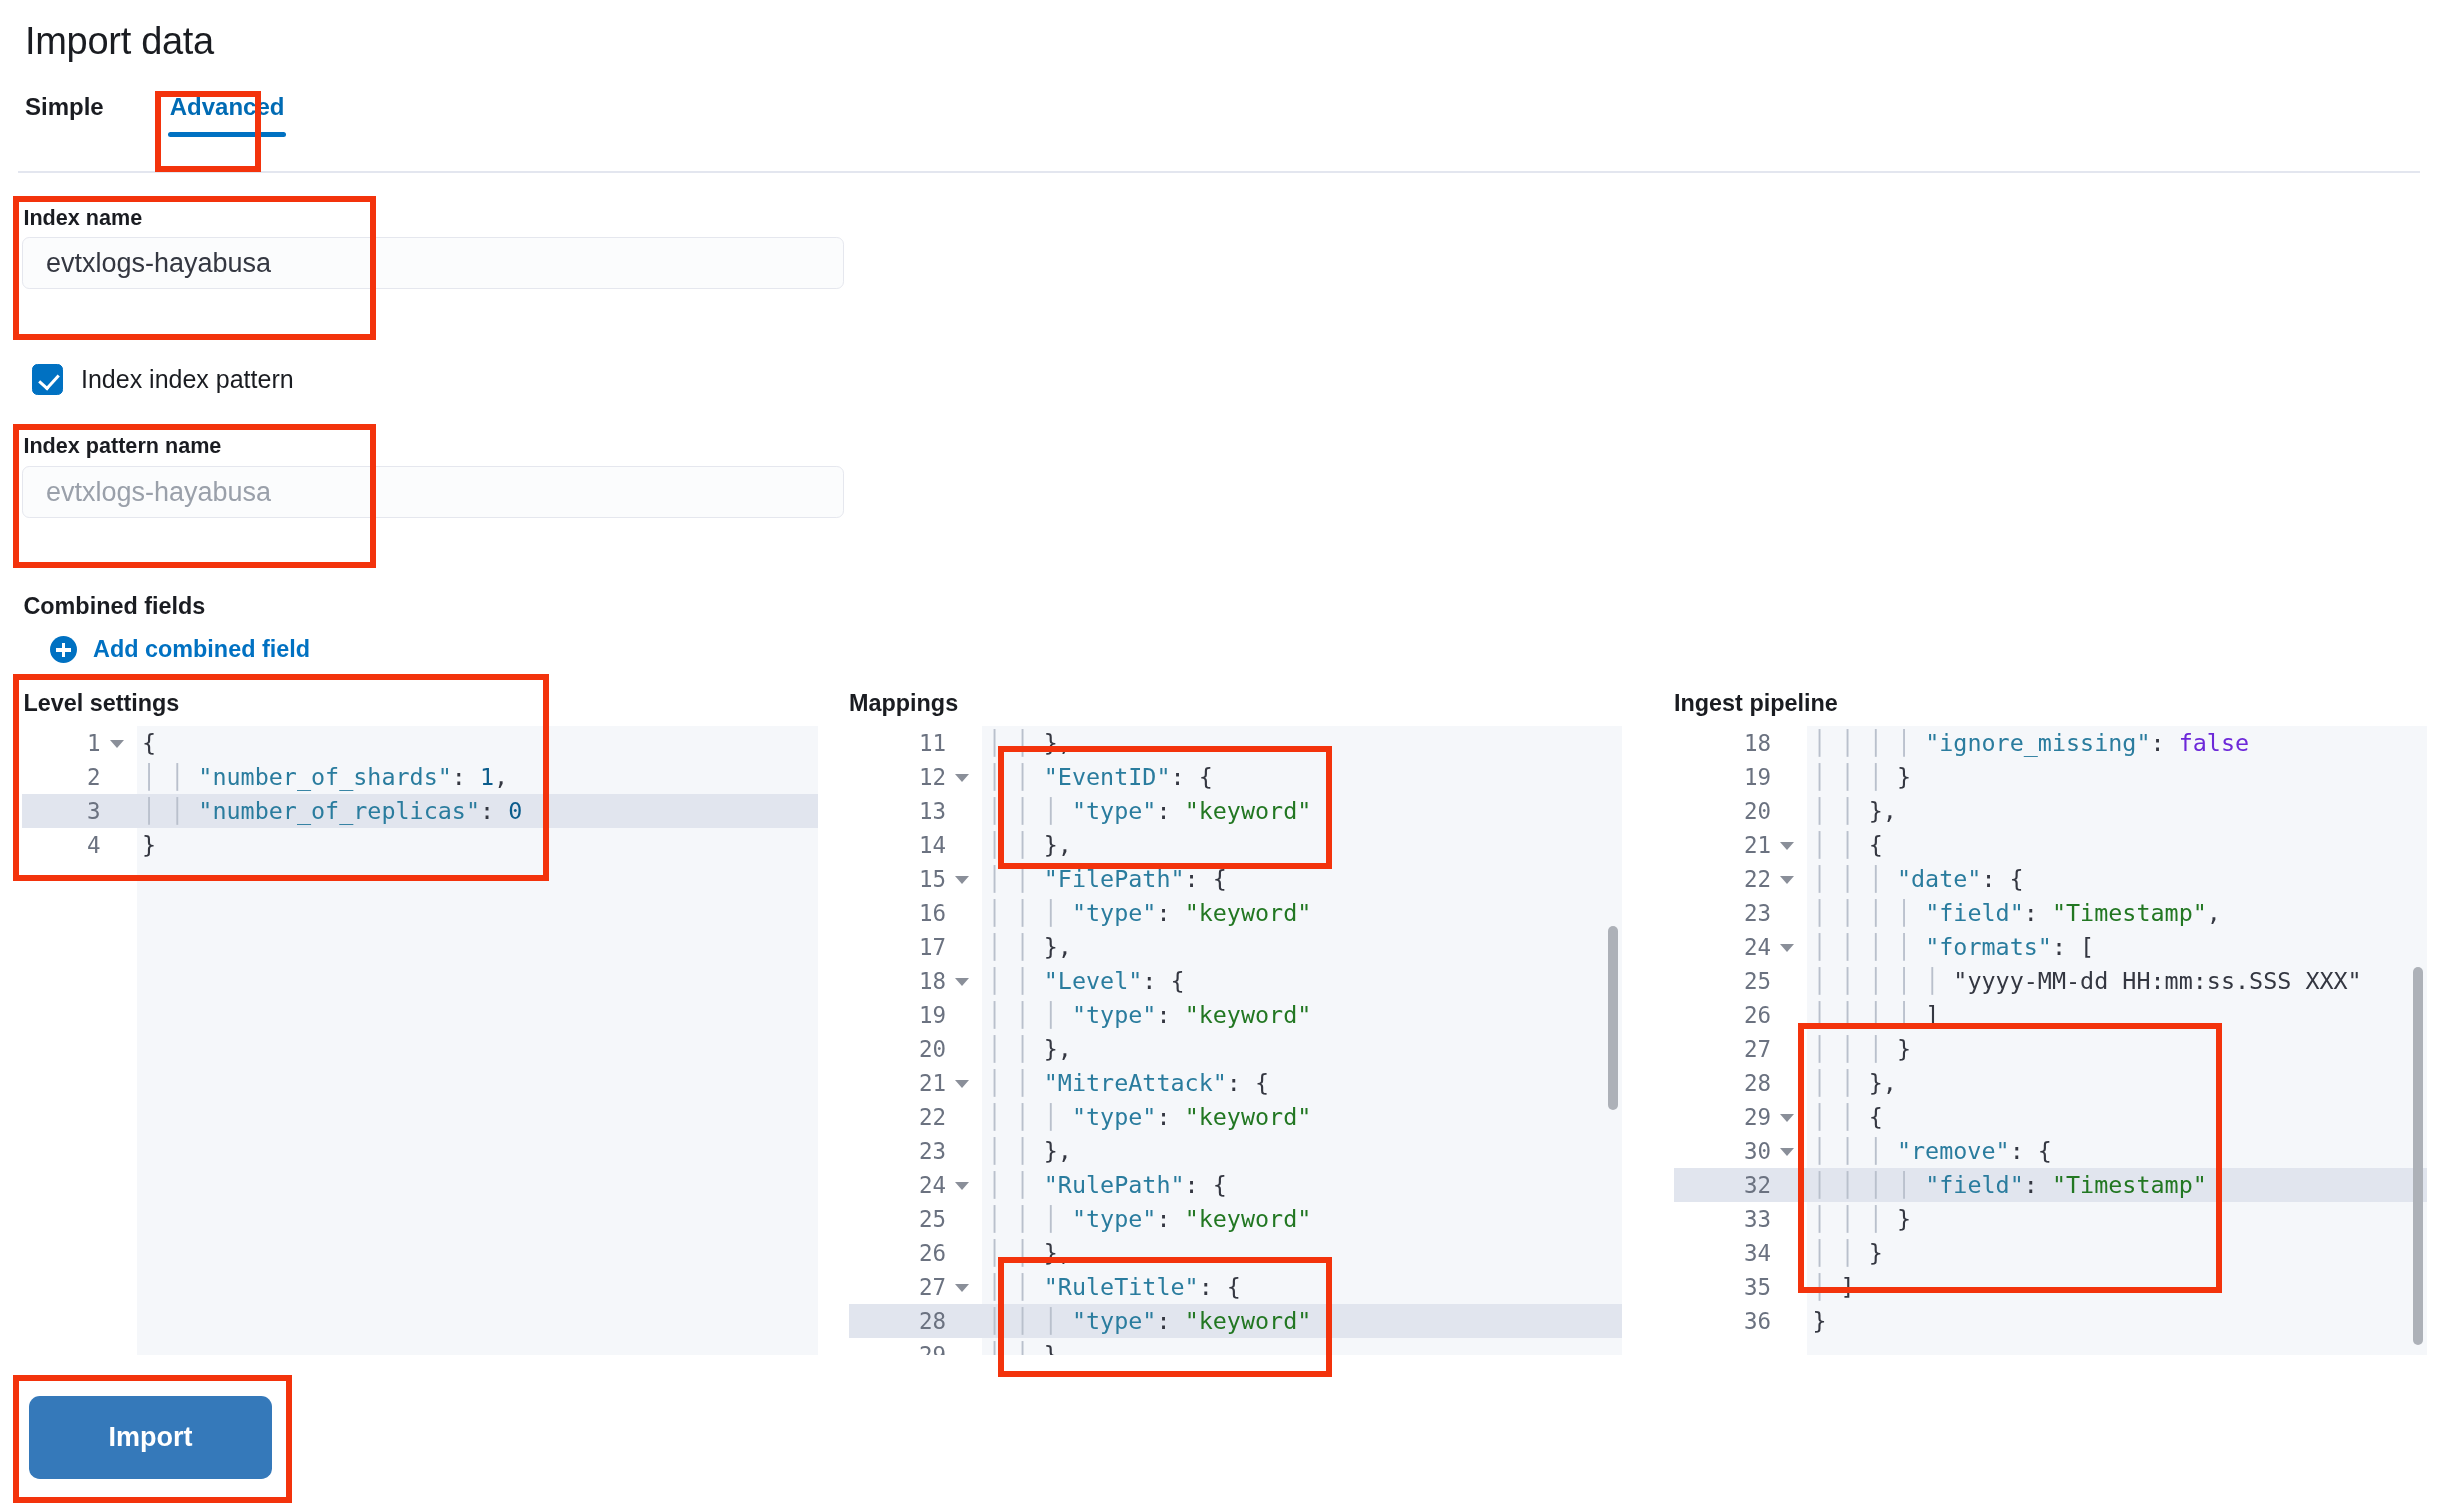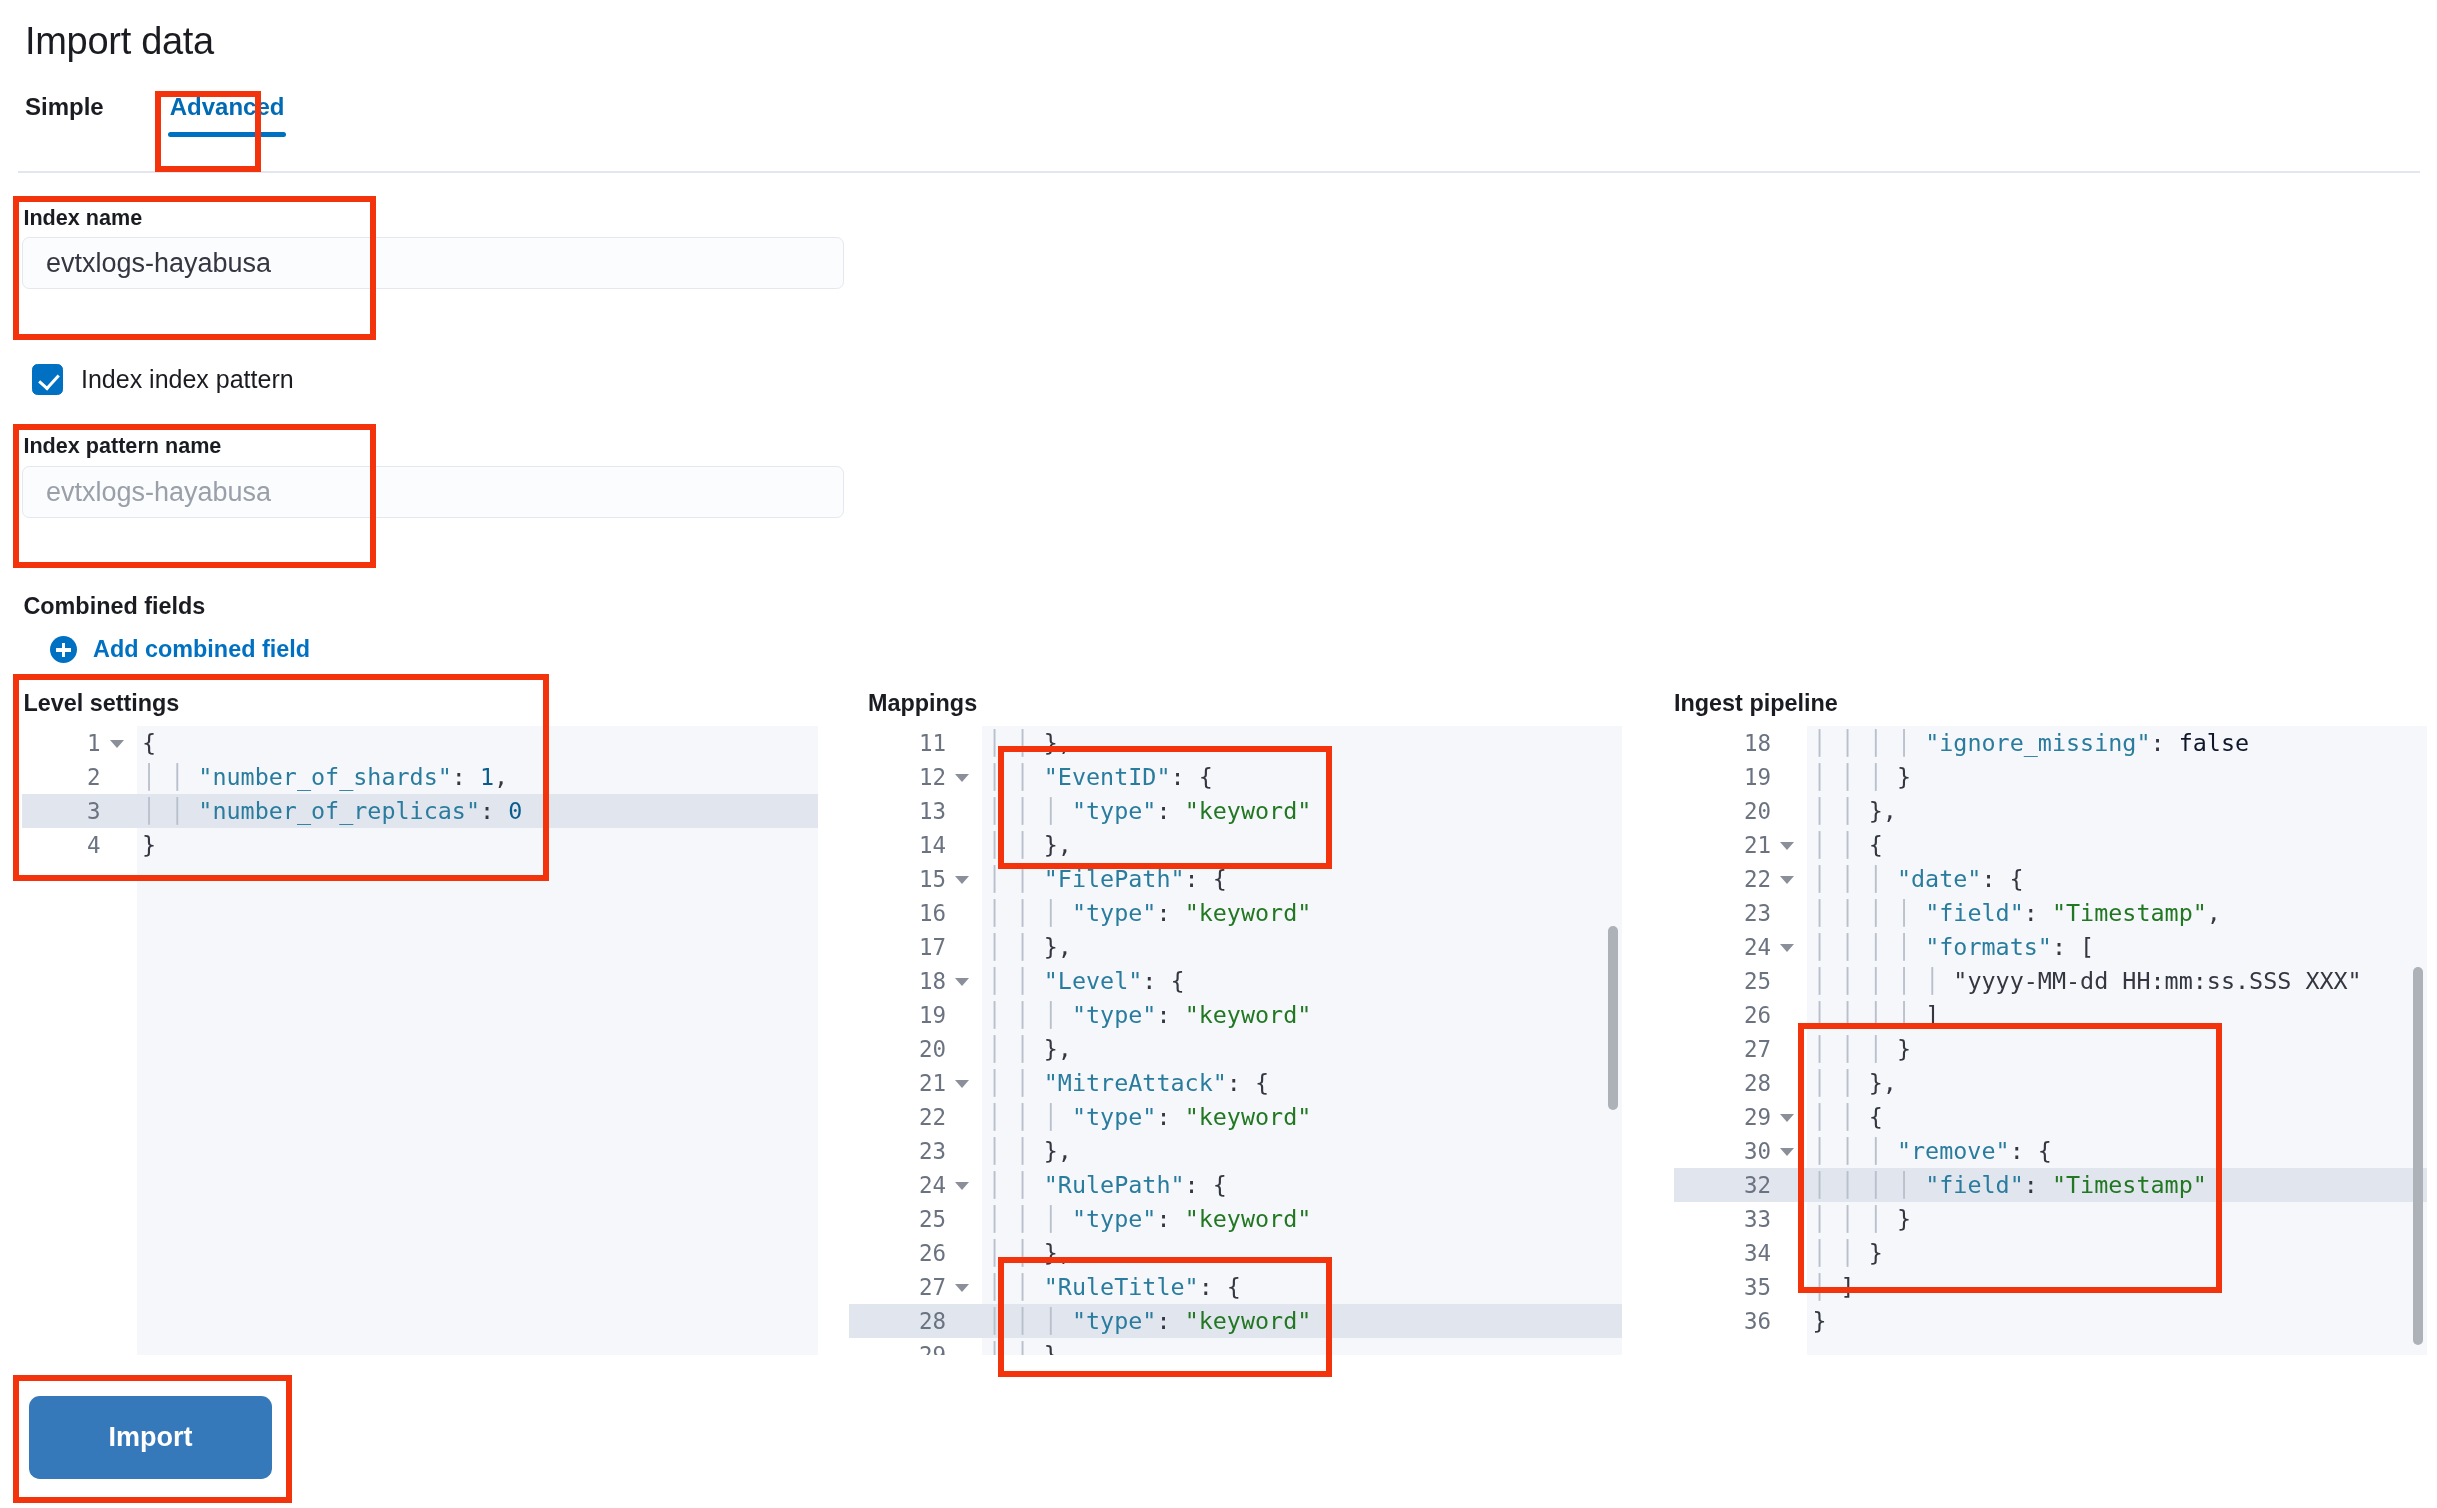--- a/index.html
+++ b/index.html
@@ -131,32 +131,32 @@
   .row .fold{
     position:absolute; width:0; height:0;
     border-left:7.2px solid transparent; border-right:7.2px solid transparent;
     border-top:8px solid #8a8f99;
     left:calc(var(--gw) - 27px); top:13.5px;
   }
   .row .code{ flex:1; padding-left:5.4px; color:#343741; }
   .k{ color:#2a7c9e; }      
   .s{ color:#227722; }      
   .n{ color:#0b5c8c; }      
-  .b{ color:#0f172a; }      
+  .b{ color:#6d28d9; }      
   .g{ color:#b9c0cc; }      
 
   .scrollbar{
     position:absolute; width:10px; border-radius:5.4px; background:#adb1b8;
   }
 
   
   #settings-label{ left:23.4px; top:690px; }
   #settings-editor{ left:21.6px; top:726px; width:796px; height:629px; --gw:115px; }
 
-  #mappings-label{ left:849px; top:690px;margin-left:19px; }
+  #mappings-label{ left:849px; top:690px; }
   #mappings-editor{ left:849px; top:726px; width:773px; height:629px; --gw:133px; }
 
   #pipeline-label{ left:1674px; top:690px; }
   #pipeline-editor{ left:1674px; top:726px; width:753px; height:629px; --gw:133px; }
 
   
   #import-button{
     position:absolute; left:29px; top:1396px;
     width:243px; height:83px;
     background:#3579ba; color:#fff;

